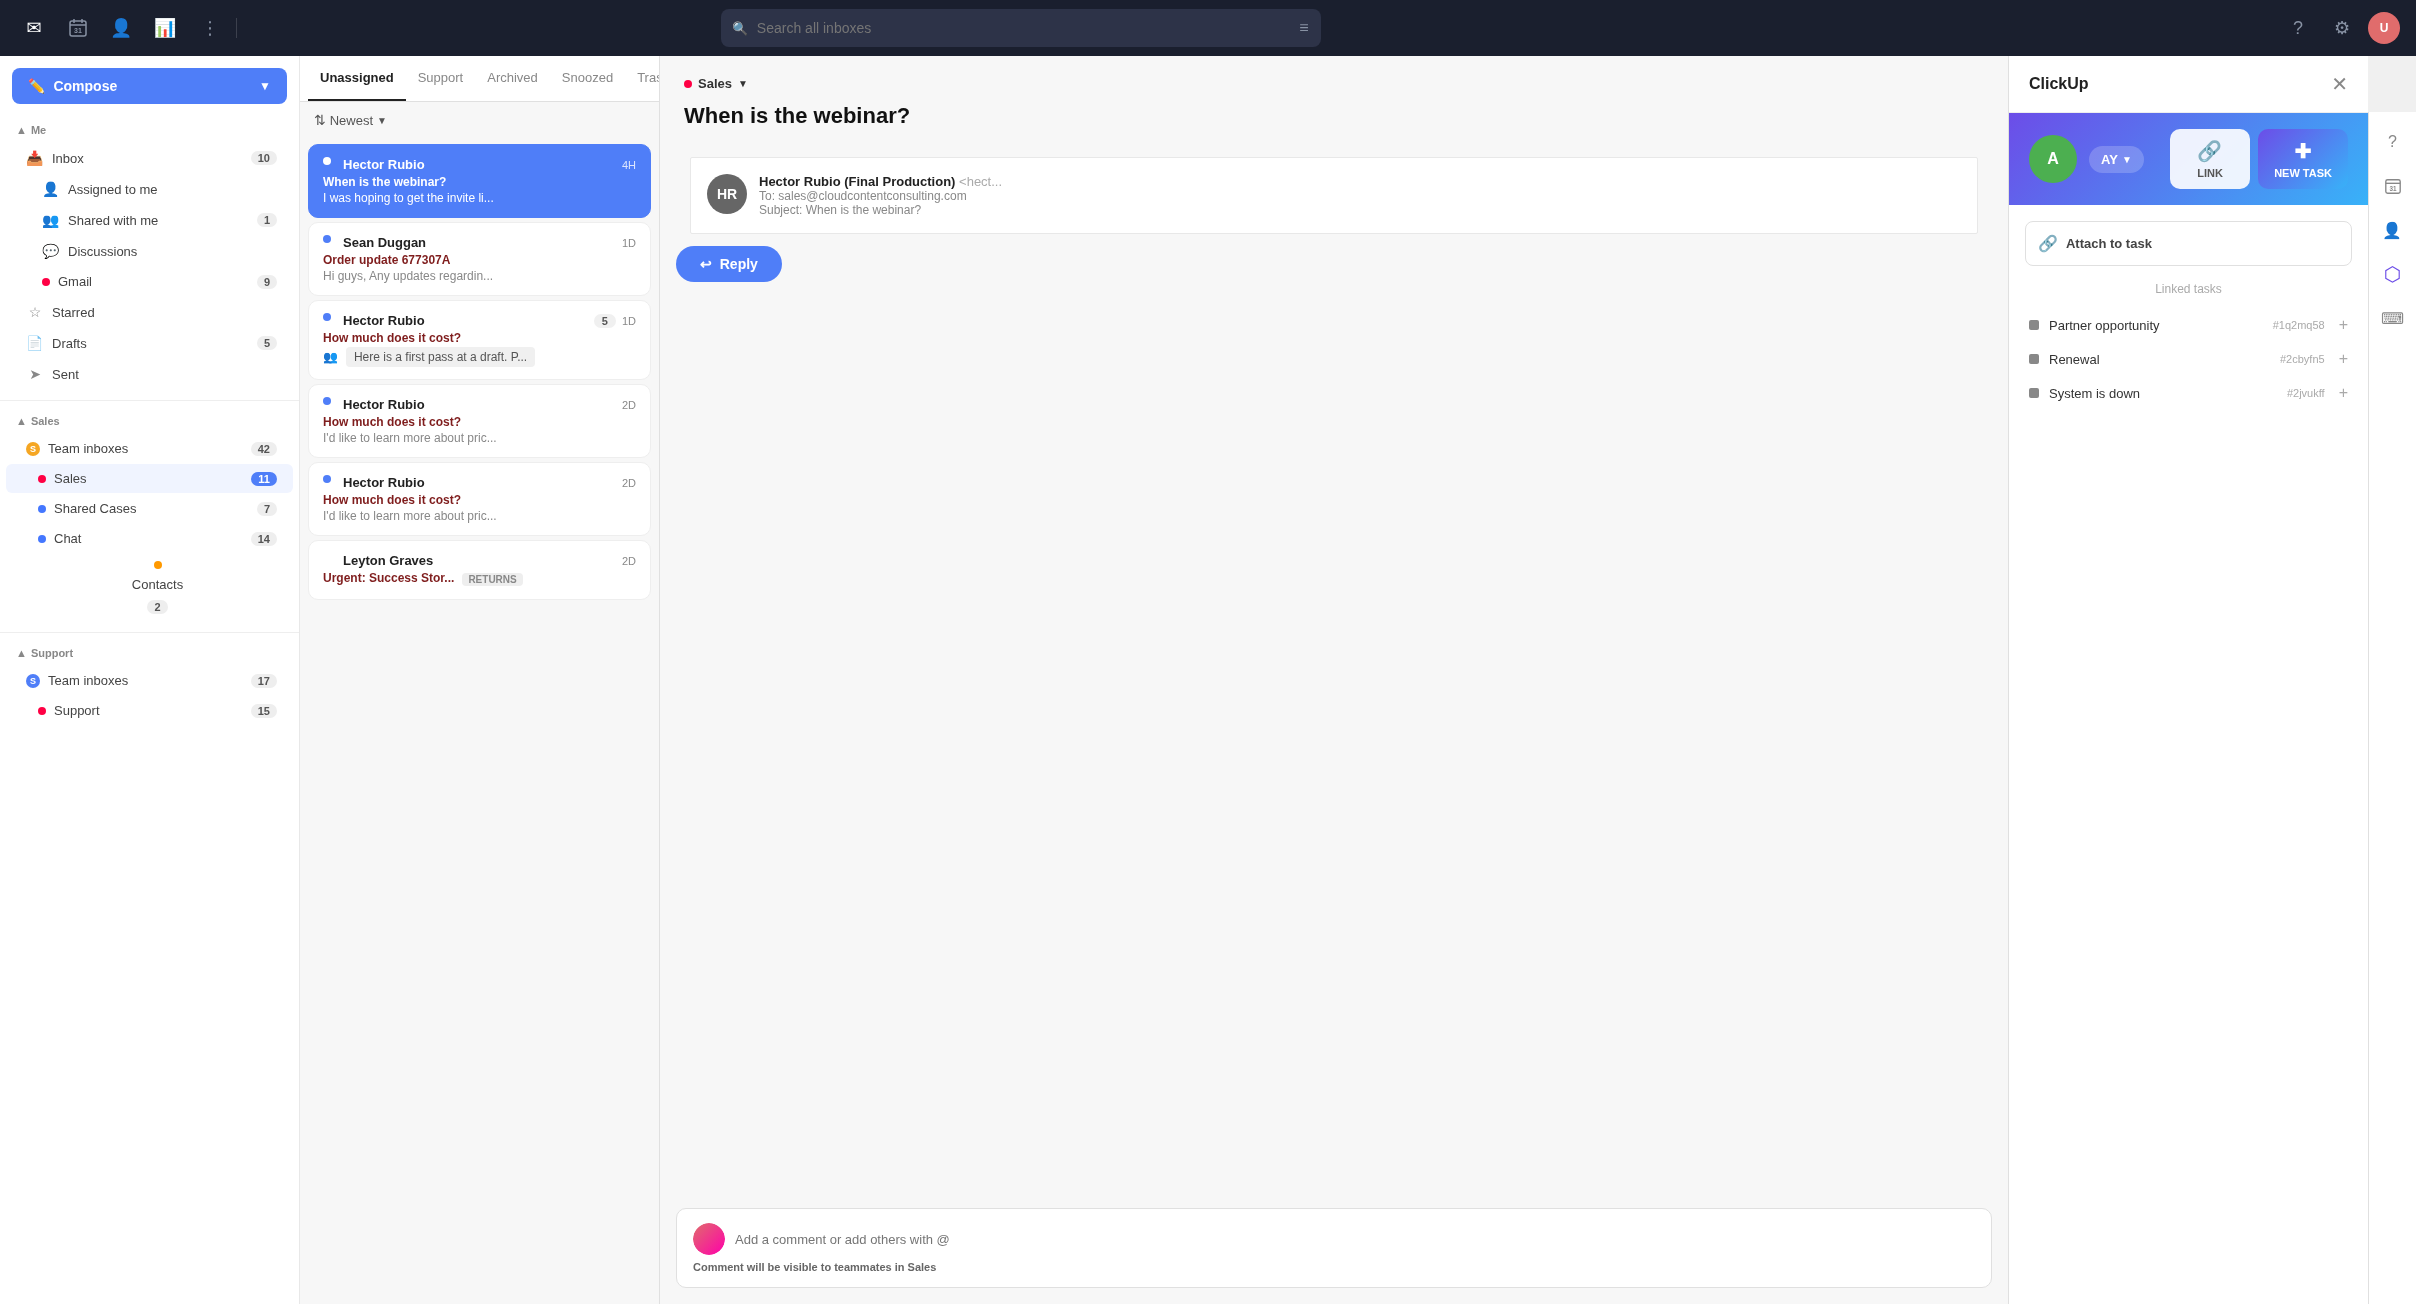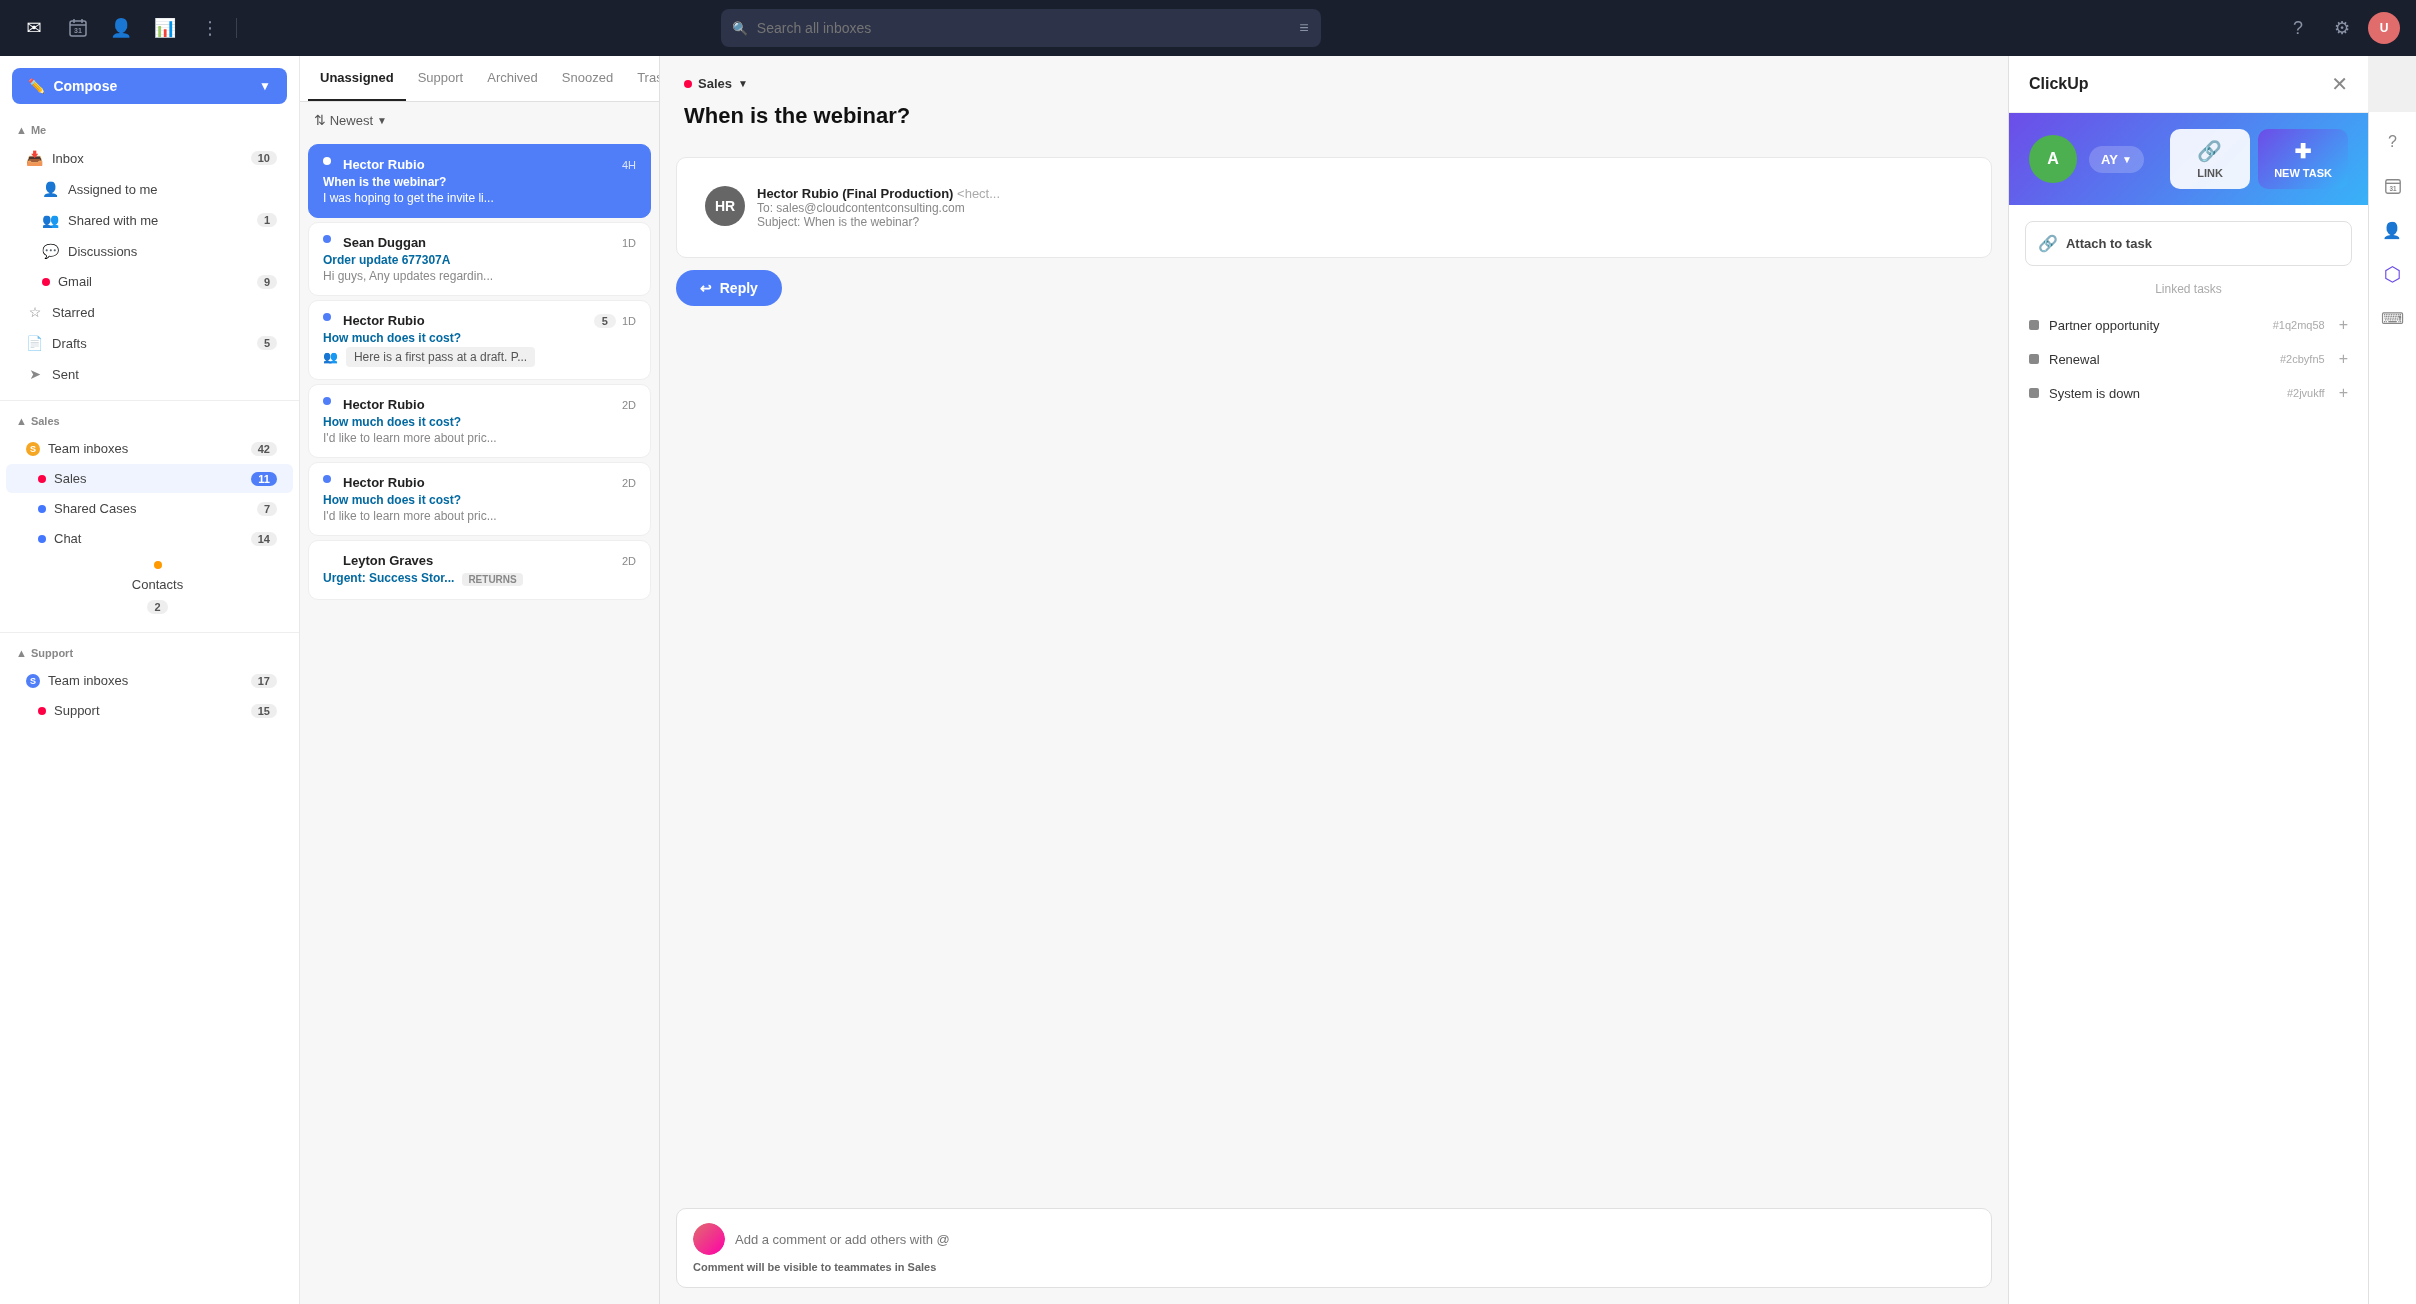--- a/index.html
+++ b/index.html
@@ -43,37 +43,37 @@
     .sort-row { display: flex; align-items: center; padding: 10px 14px; gap: 4px; font-size: 13px; color: #555; cursor: pointer; }
     .sort-row .sort-icon { font-size: 14px; }
     .email-list { flex: 1; overflow-y: auto; padding: 6px 8px; display: flex; flex-direction: column; gap: 4px; }
     .email-item { background: #fff; border-radius: 10px; padding: 12px 14px; cursor: pointer; border: 1px solid #eee; }
     .email-item.selected { background: #4f7ef8; color: #fff; border-color: #4f7ef8; }
     .email-item-header { display: flex; justify-content: space-between; align-items: center; margin-bottom: 3px; }
     .email-item-name { font-weight: 700; font-size: 13px; }
     .email-item.selected .email-item-name, .email-item.selected .email-item-preview, .email-item.selected .email-item-time { color: #fff; }
     .email-item-time { font-size: 11px; color: #888; }
     .email-item.selected .email-item-time { color: rgba(255,255,255,0.8); }
-    .email-item-subject { font-size: 12px; font-weight: 600; color: #0369a1; margin-bottom: 2px; }
+    .email-item-subject { font-size: 12px; font-weight: 600; color: #7f1d1d; margin-bottom: 2px; }
     .email-item.selected .email-item-subject { color: #fff; }
     .email-item-preview { font-size: 12px; color: #888; white-space: nowrap; overflow: hidden; text-overflow: ellipsis; }
     .email-unread-dot { width: 8px; height: 8px; border-radius: 50%; background: #4f7ef8; flex-shrink: 0; }
     .email-item.selected .email-unread-dot { background: #fff; }
     .email-item-left { display: flex; align-items: flex-start; gap: 12px; }
     .dot-spacer { width: 8px; flex-shrink: 0; }
     .returns-badge { background: #eee; color: #888; border-radius: 4px; padding: 1px 6px; font-size: 10px; font-weight: 600; }
     .reply-count-badge { background: #f0f0f0; color: #555; border-radius: 10px; padding: 1px 8px; font-size: 11px; font-weight: 600; margin-left: auto; }
 
     
     .email-detail-panel { flex: 1; background: #f7f7f7; display: flex; flex-direction: column; overflow: hidden; }
     .detail-header { padding: 20px 24px 12px; background: #f7f7f7; }
     .detail-title { font-size: 22px; font-weight: 700; color: #111; margin-bottom: 16px; }
     .detail-sales-badge { display: flex; align-items: center; gap: 6px; font-size: 13px; font-weight: 600; color: #333; cursor: pointer; margin-bottom: 12px; }
     .detail-sales-dot { width: 8px; height: 8px; border-radius: 50%; background: #f04; }
-    .email-message-card { background: #fff; border-radius: 10px; margin: 0 16px 12px; padding: 28px; border: 1px solid #e8e8e8; }
+    .email-message-card { background: #fff; border-radius: 2px; margin: 0 30px 12px; padding: 16px; border: 1px solid #e8e8e8; }
     .message-from-row { display: flex; align-items: flex-start; gap: 12px; }
     .avatar-hr { width: 40px; height: 40px; border-radius: 50%; background: #666; color: white; display: flex; align-items: center; justify-content: center; font-size: 14px; font-weight: 700; flex-shrink: 0; }
     .message-meta { flex: 1; }
     .message-from-name { font-size: 13px; font-weight: 600; color: #222; }
     .message-to { font-size: 12px; color: #888; }
     .message-subject { font-size: 12px; color: #888; }
     .message-body { margin-top: 16px; font-size: 13px; color: #333; line-height: 1.6; }
     .reply-btn { display: flex; align-items: center; gap: 8px; background: #4f7ef8; color: white; border: none; border-radius: 20px; padding: 10px 24px; font-size: 14px; font-weight: 600; cursor: pointer; margin: 0 16px 16px; width: fit-content; }
     .comment-box { margin: auto 16px 16px; background: #fff; border-radius: 10px; padding: 14px 16px; border: 1px solid #e0e0e0; display: flex; flex-direction: column; gap: 6px; }
     .comment-row { display: flex; align-items: center; gap: 10px; }

